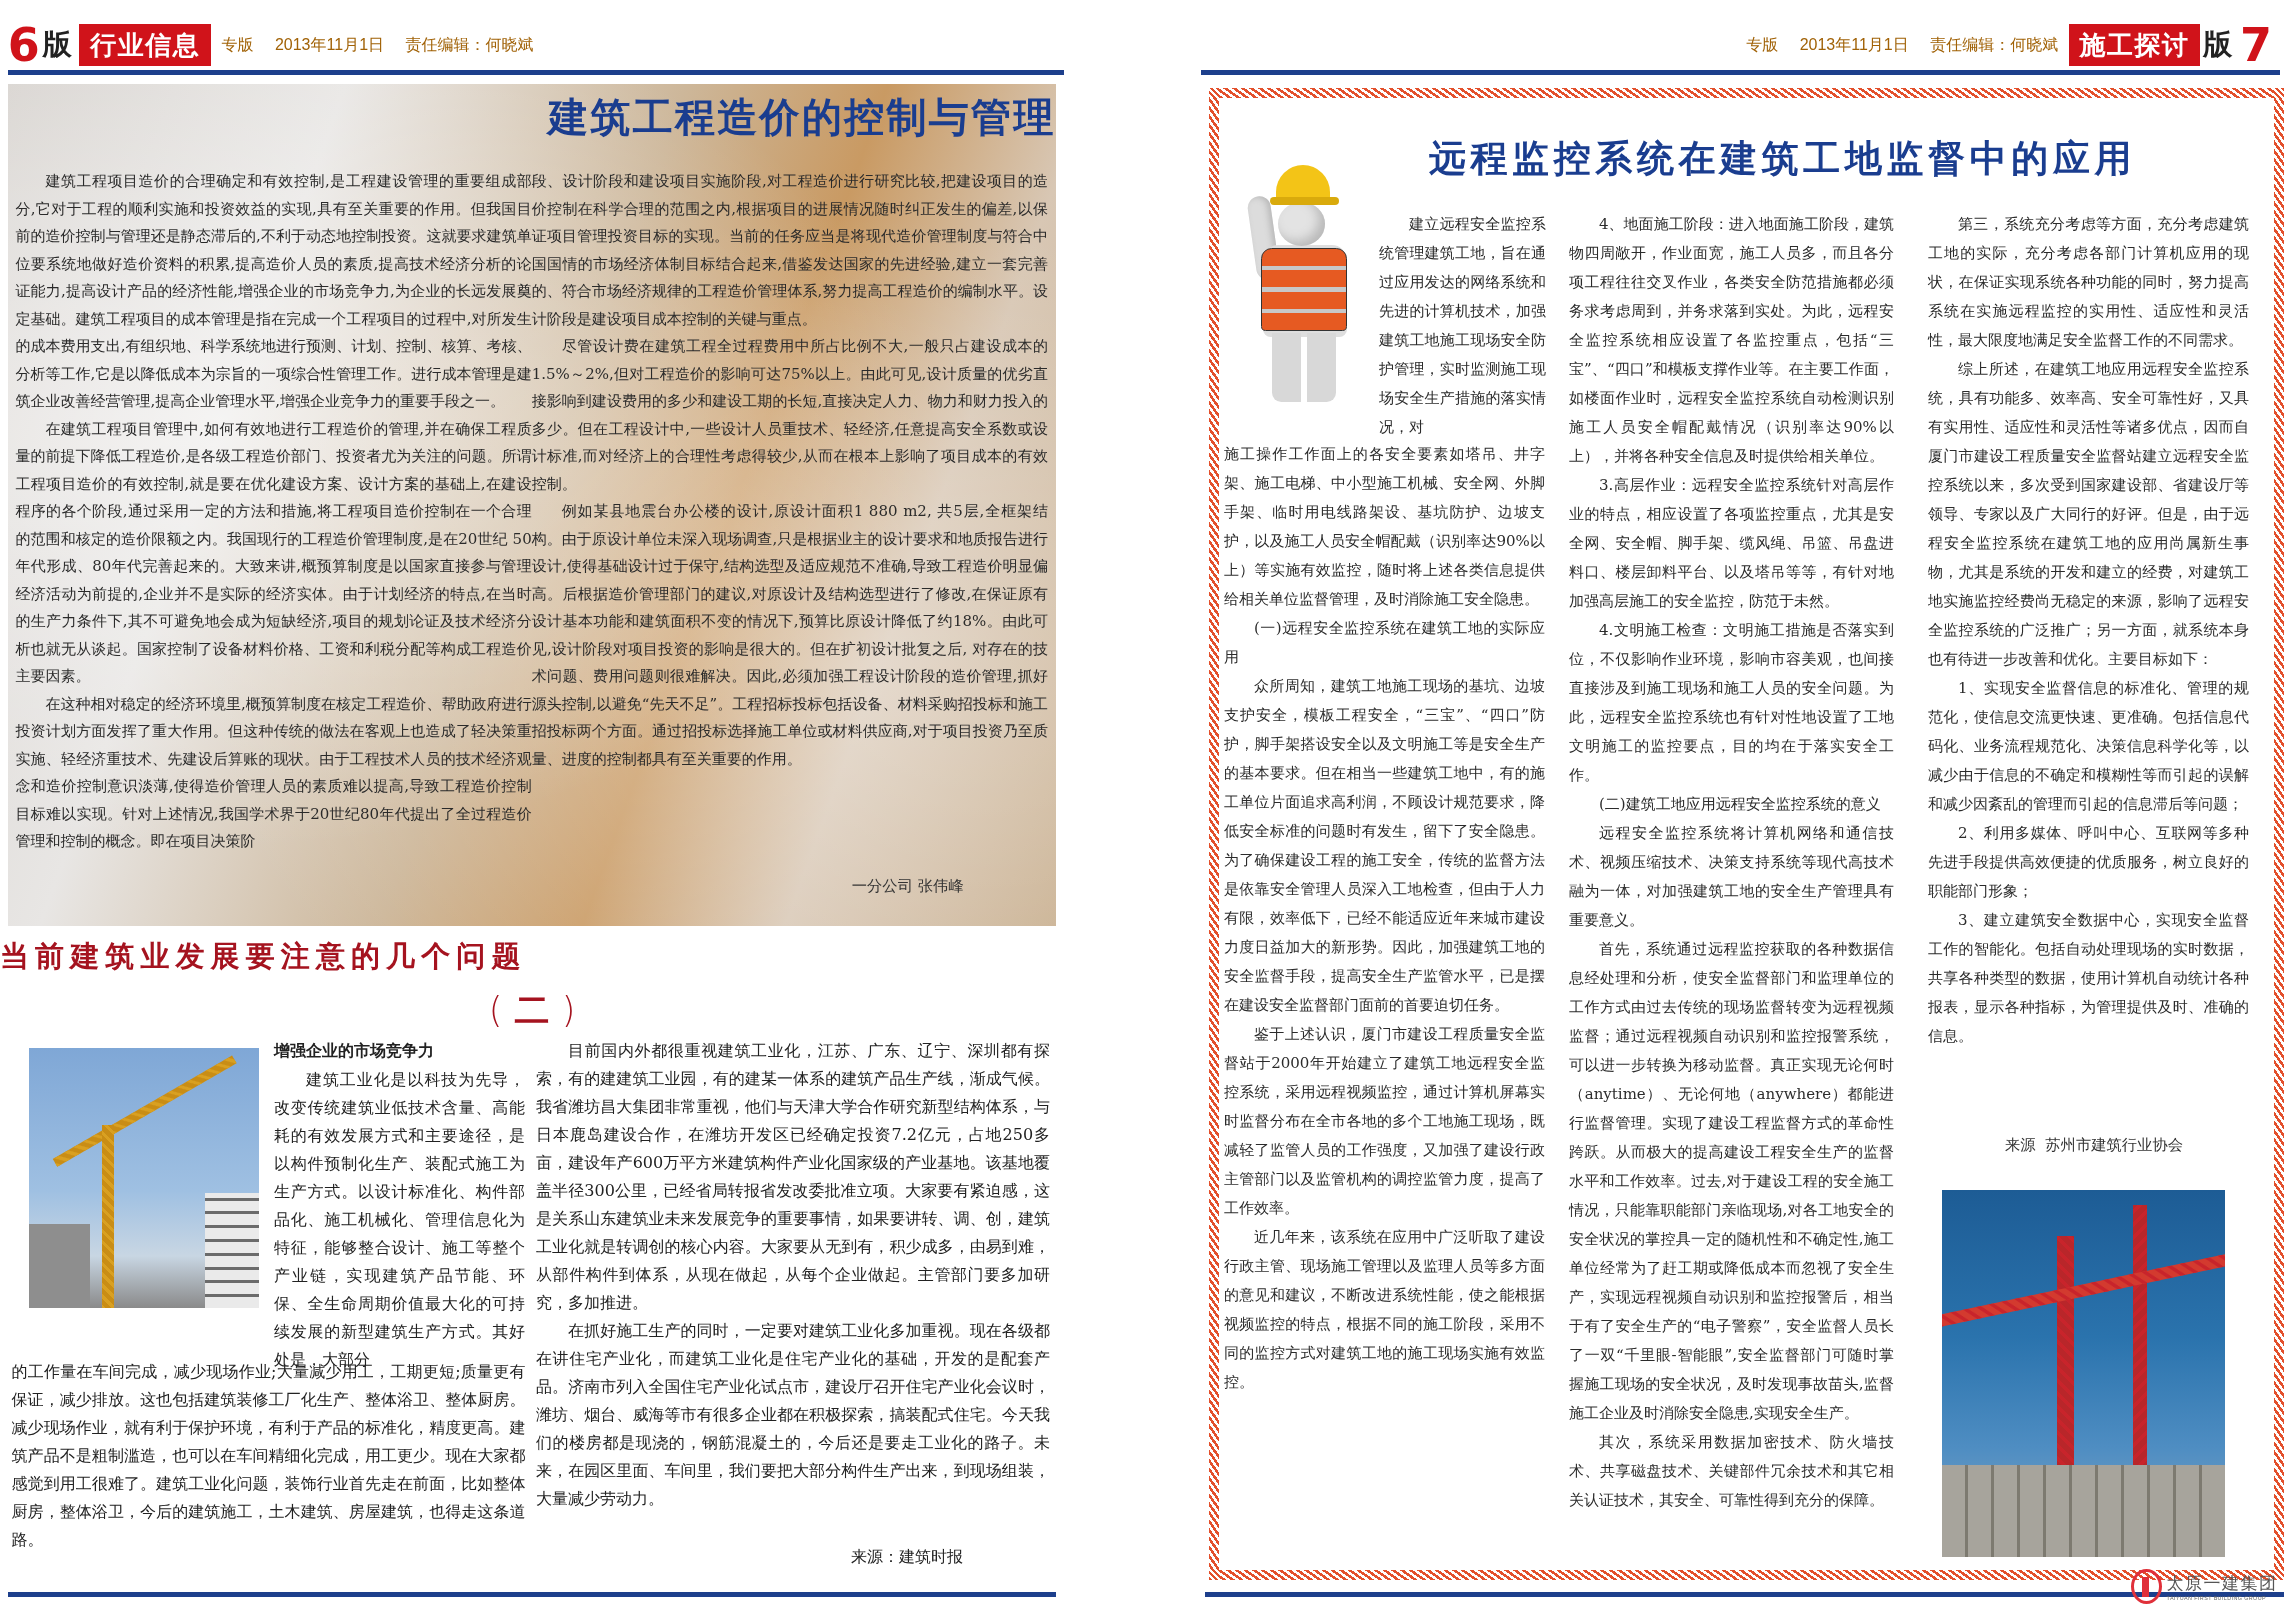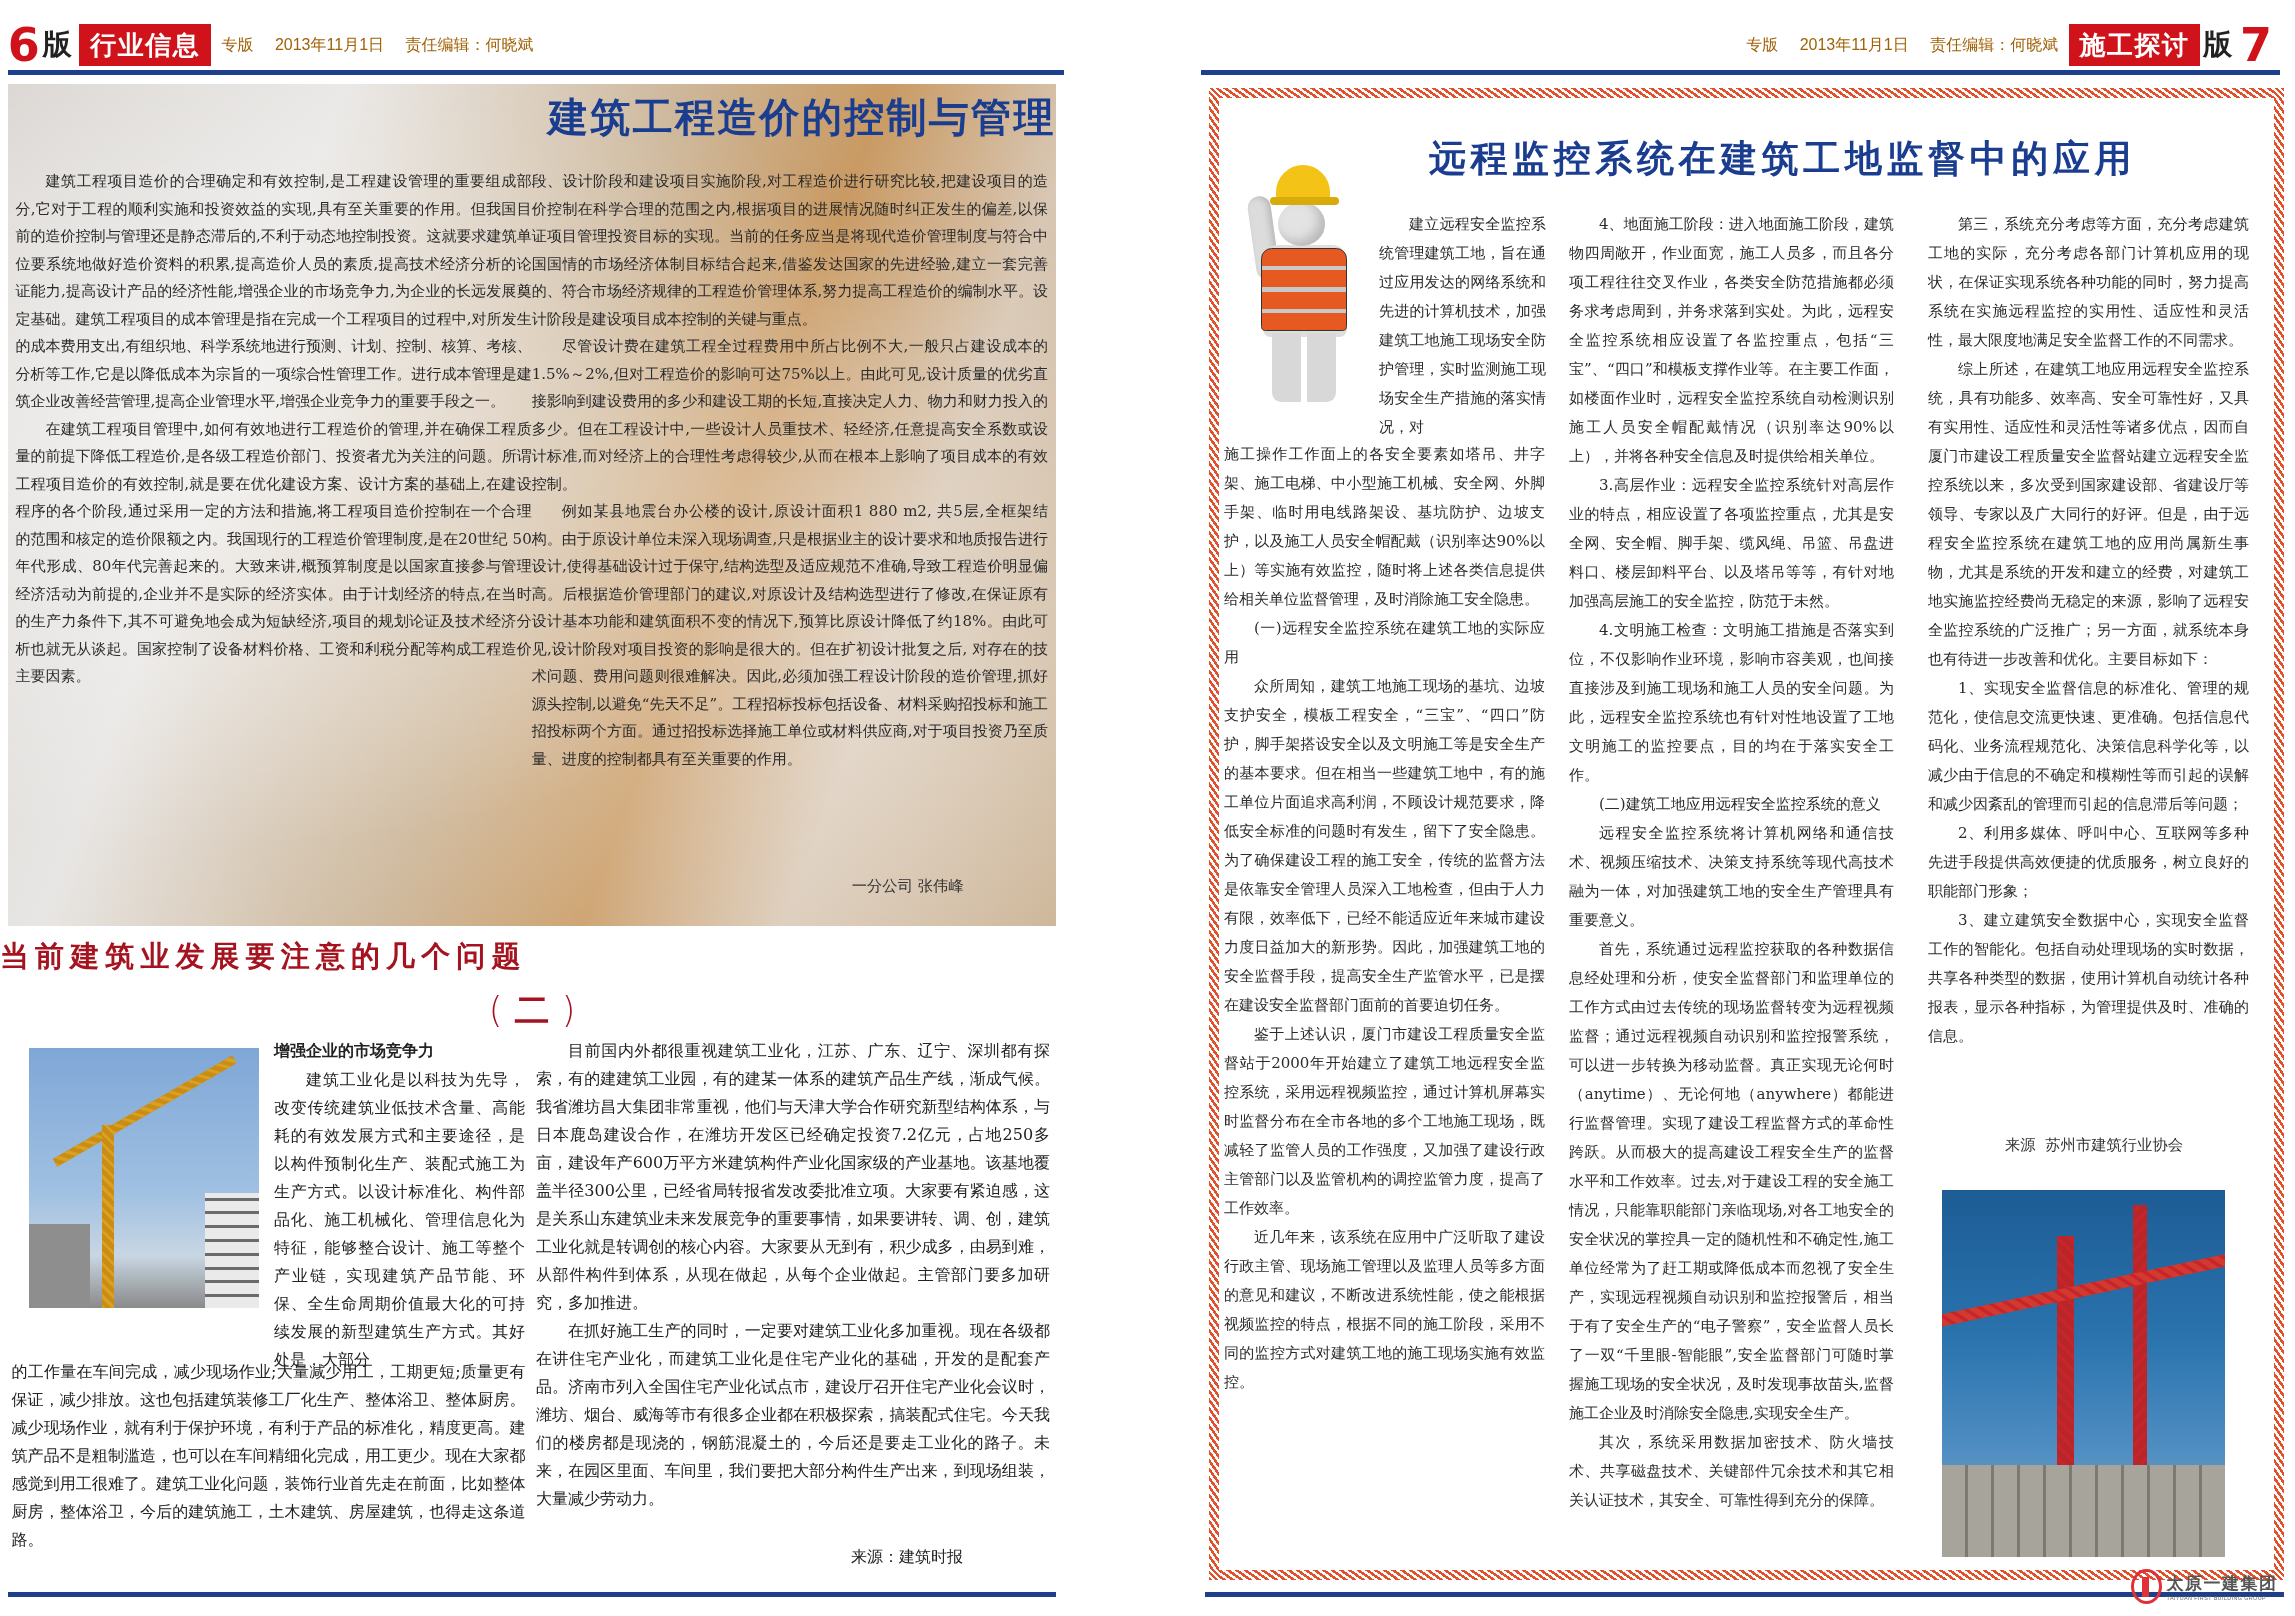--- a/index.html
+++ b/index.html
@@ -80,21 +80,21 @@
                      background: linear-gradient(180deg, #1d5c95 0%, #2a73ad 40%, #4e8dc2 70%, #8aa9c2 100%); overflow: hidden; }
   .rc-jib { position: absolute; left: -7.7px; top: 92px; width: 321px; height: 12.2px; background: repeating-linear-gradient(45deg, #c8242b 0 3.8px, transparent 3.8px 9.2px), #d33a2f; transform: rotate(-12deg); }
   .rc-mast { position: absolute; left: 115px; top: 46px; width: 17px; height: 329px; background: repeating-linear-gradient(45deg, #c8242b 0 3.8px, transparent 3.8px 9.2px), #b9262a; }
   .rc-mast2 { position: absolute; left: 191px; top: 15.3px; width: 13.8px; height: 360px; background: repeating-linear-gradient(-45deg, #c8242b 0 3.8px, transparent 3.8px 9.2px), #b9262a; }
   .rc-bldg { position: absolute; left: 0; bottom: 0; width: 283px; height: 92px; background: repeating-linear-gradient(90deg, #a7a49c 0 23px, #7d7a70 23px 26px); }
 
   .logo { position: absolute; left: 2131px; top: 1569px; display: flex; align-items: center; }
   .logo-mark { width: 31px; height: 35px; border-radius: 50%; border: 3.8px solid #e0303a; position: relative; }
   .logo-mark::after { content: ""; position: absolute; left: 7.7px; top: 4.6px; width: 7.7px; height: 20px; background: #e0303a; }
   .logo-text { margin-left: 4.6px; }
-  .logo-cn { font-family: "DejaVu Sans", sans-serif; font-size: 17px; color: #555; letter-spacing: 1.5px; font-weight: bold; }
+  .logo-cn { font-family: "DejaVu Sans", sans-serif; font-size: 17px; color: #555; letter-spacing: 1.5px; }
   .logo-en { font-family: "Liberation Sans", sans-serif; font-size: 5.4px; color: #666; letter-spacing: 0.4px; }
 </style>
 </head>
 <body>
 
 <div class="page page-left">
   <div class="hdr hdr-left">
     <span class="page-num">6</span>
     <span class="ban-ch">版</span>
     <span class="section-tag">行业信息</span>
@@ -104,20 +104,21 @@
   </div>
 </div>
 <div class="hdr-rule hdr-rule-left"></div>
 
 <div class="art1">
   <h1 class="art1-title">建筑工程造价的控制与管理</h1>
   <div class="art1-body">
     <div class="col">
       <p>建筑工程项目造价的合理确定和有效控制,是工程建设管理的重要组成部分,它对于工程的顺利实施和投资效益的实现,具有至关重要的作用。但我国目前的造价控制与管理还是静态滞后的,不利于动态地控制投资。这就要求建筑单位要系统地做好造价资料的积累,提高造价人员的素质,提高技术经济分析的论证能力,提高设计产品的经济性能,增强企业的市场竞争力,为企业的长远发展奠定基础。建筑工程项目的成本管理是指在完成一个工程项目的过程中,对所发生的成本费用支出,有组织地、科学系统地进行预测、计划、控制、核算、考核、分析等工作,它是以降低成本为宗旨的一项综合性管理工作。进行成本管理是建筑企业改善经营管理,提高企业管理水平,增强企业竞争力的重要手段之一。</p>
       <p>在建筑工程项目管理中,如何有效地进行工程造价的管理,并在确保工程质量的前提下降低工程造价,是各级工程造价部门、投资者尤为关注的问题。所谓工程项目造价的有效控制,就是要在优化建设方案、设计方案的基础上,在建设程序的各个阶段,通过采用一定的方法和措施,将工程项目造价控制在一个合理的范围和核定的造价限额之内。我国现行的工程造价管理制度,是在20世纪 50年代形成、80年代完善起来的。大致来讲,概预算制度是以国家直接参与管理经济活动为前提的,企业并不是实际的经济实体。由于计划经济的特点,在当时的生产力条件下,其不可避免地会成为短缺经济,项目的规划论证及技术经济分析也就无从谈起。国家控制了设备材料价格、工资和利税分配等构成工程造价主要因素。</p>
+      <p>在这种相对稳定的经济环境里,概预算制度在核定工程造价、帮助政府进行投资计划方面发挥了重大作用。但这种传统的做法在客观上也造成了轻决策重实施、轻经济重技术、先建设后算账的现状。由于工程技术人员的技术经济观念和造价控制意识淡薄,使得造价管理人员的素质难以提高,导致工程造价控制目标难以实现。针对上述情况,我国学术界于20世纪80年代提出了全过程造价管理和控制的概念。即在项目决策阶</p>
     </div>
     <div class="col">
       <p style="text-indent:0">段、设计阶段和建设项目实施阶段,对工程造价进行研究比较,把建设项目的造价控制在科学合理的范围之内,根据项目的进展情况随时纠正发生的偏差,以保证项目管理投资目标的实现。当前的任务应当是将现代造价管理制度与符合中国国情的市场经济体制目标结合起来,借鉴发达国家的先进经验,建立一套完善的、符合市场经济规律的工程造价管理体系,努力提高工程造价的编制水平。设计阶段是建设项目成本控制的关键与重点。</p>
       <p>尽管设计费在建筑工程全过程费用中所占比例不大,一般只占建设成本的1.5%～2%,但对工程造价的影响可达75%以上。由此可见,设计质量的优劣直接影响到建设费用的多少和建设工期的长短,直接决定人力、物力和财力投入的多少。但在工程设计中,一些设计人员重技术、轻经济,任意提高安全系数或设计标准,而对经济上的合理性考虑得较少,从而在根本上影响了项目成本的有效控制。</p>
       <p>例如某县地震台办公楼的设计,原设计面积1 880 m2, 共5层,全框架结构。由于原设计单位未深入现场调查,只是根据业主的设计要求和地质报告进行设计,使得基础设计过于保守,结构选型及适应规范不准确,导致工程造价明显偏高。后根据造价管理部门的建议,对原设计及结构选型进行了修改,在保证原有设计基本功能和建筑面积不变的情况下,预算比原设计降低了约18%。由此可见,设计阶段对项目投资的影响是很大的。但在扩初设计批复之后, 对存在的技术问题、费用问题则很难解决。因此,必须加强工程设计阶段的造价管理,抓好源头控制,以避免“先天不足”。工程招标投标包括设备、材料采购招投标和施工招投标两个方面。通过招投标选择施工单位或材料供应商,对于项目投资乃至质量、进度的控制都具有至关重要的作用。</p>
     </div>
   </div>
   <div class="byline">一分公司 张伟峰</div>
 </div>
 

